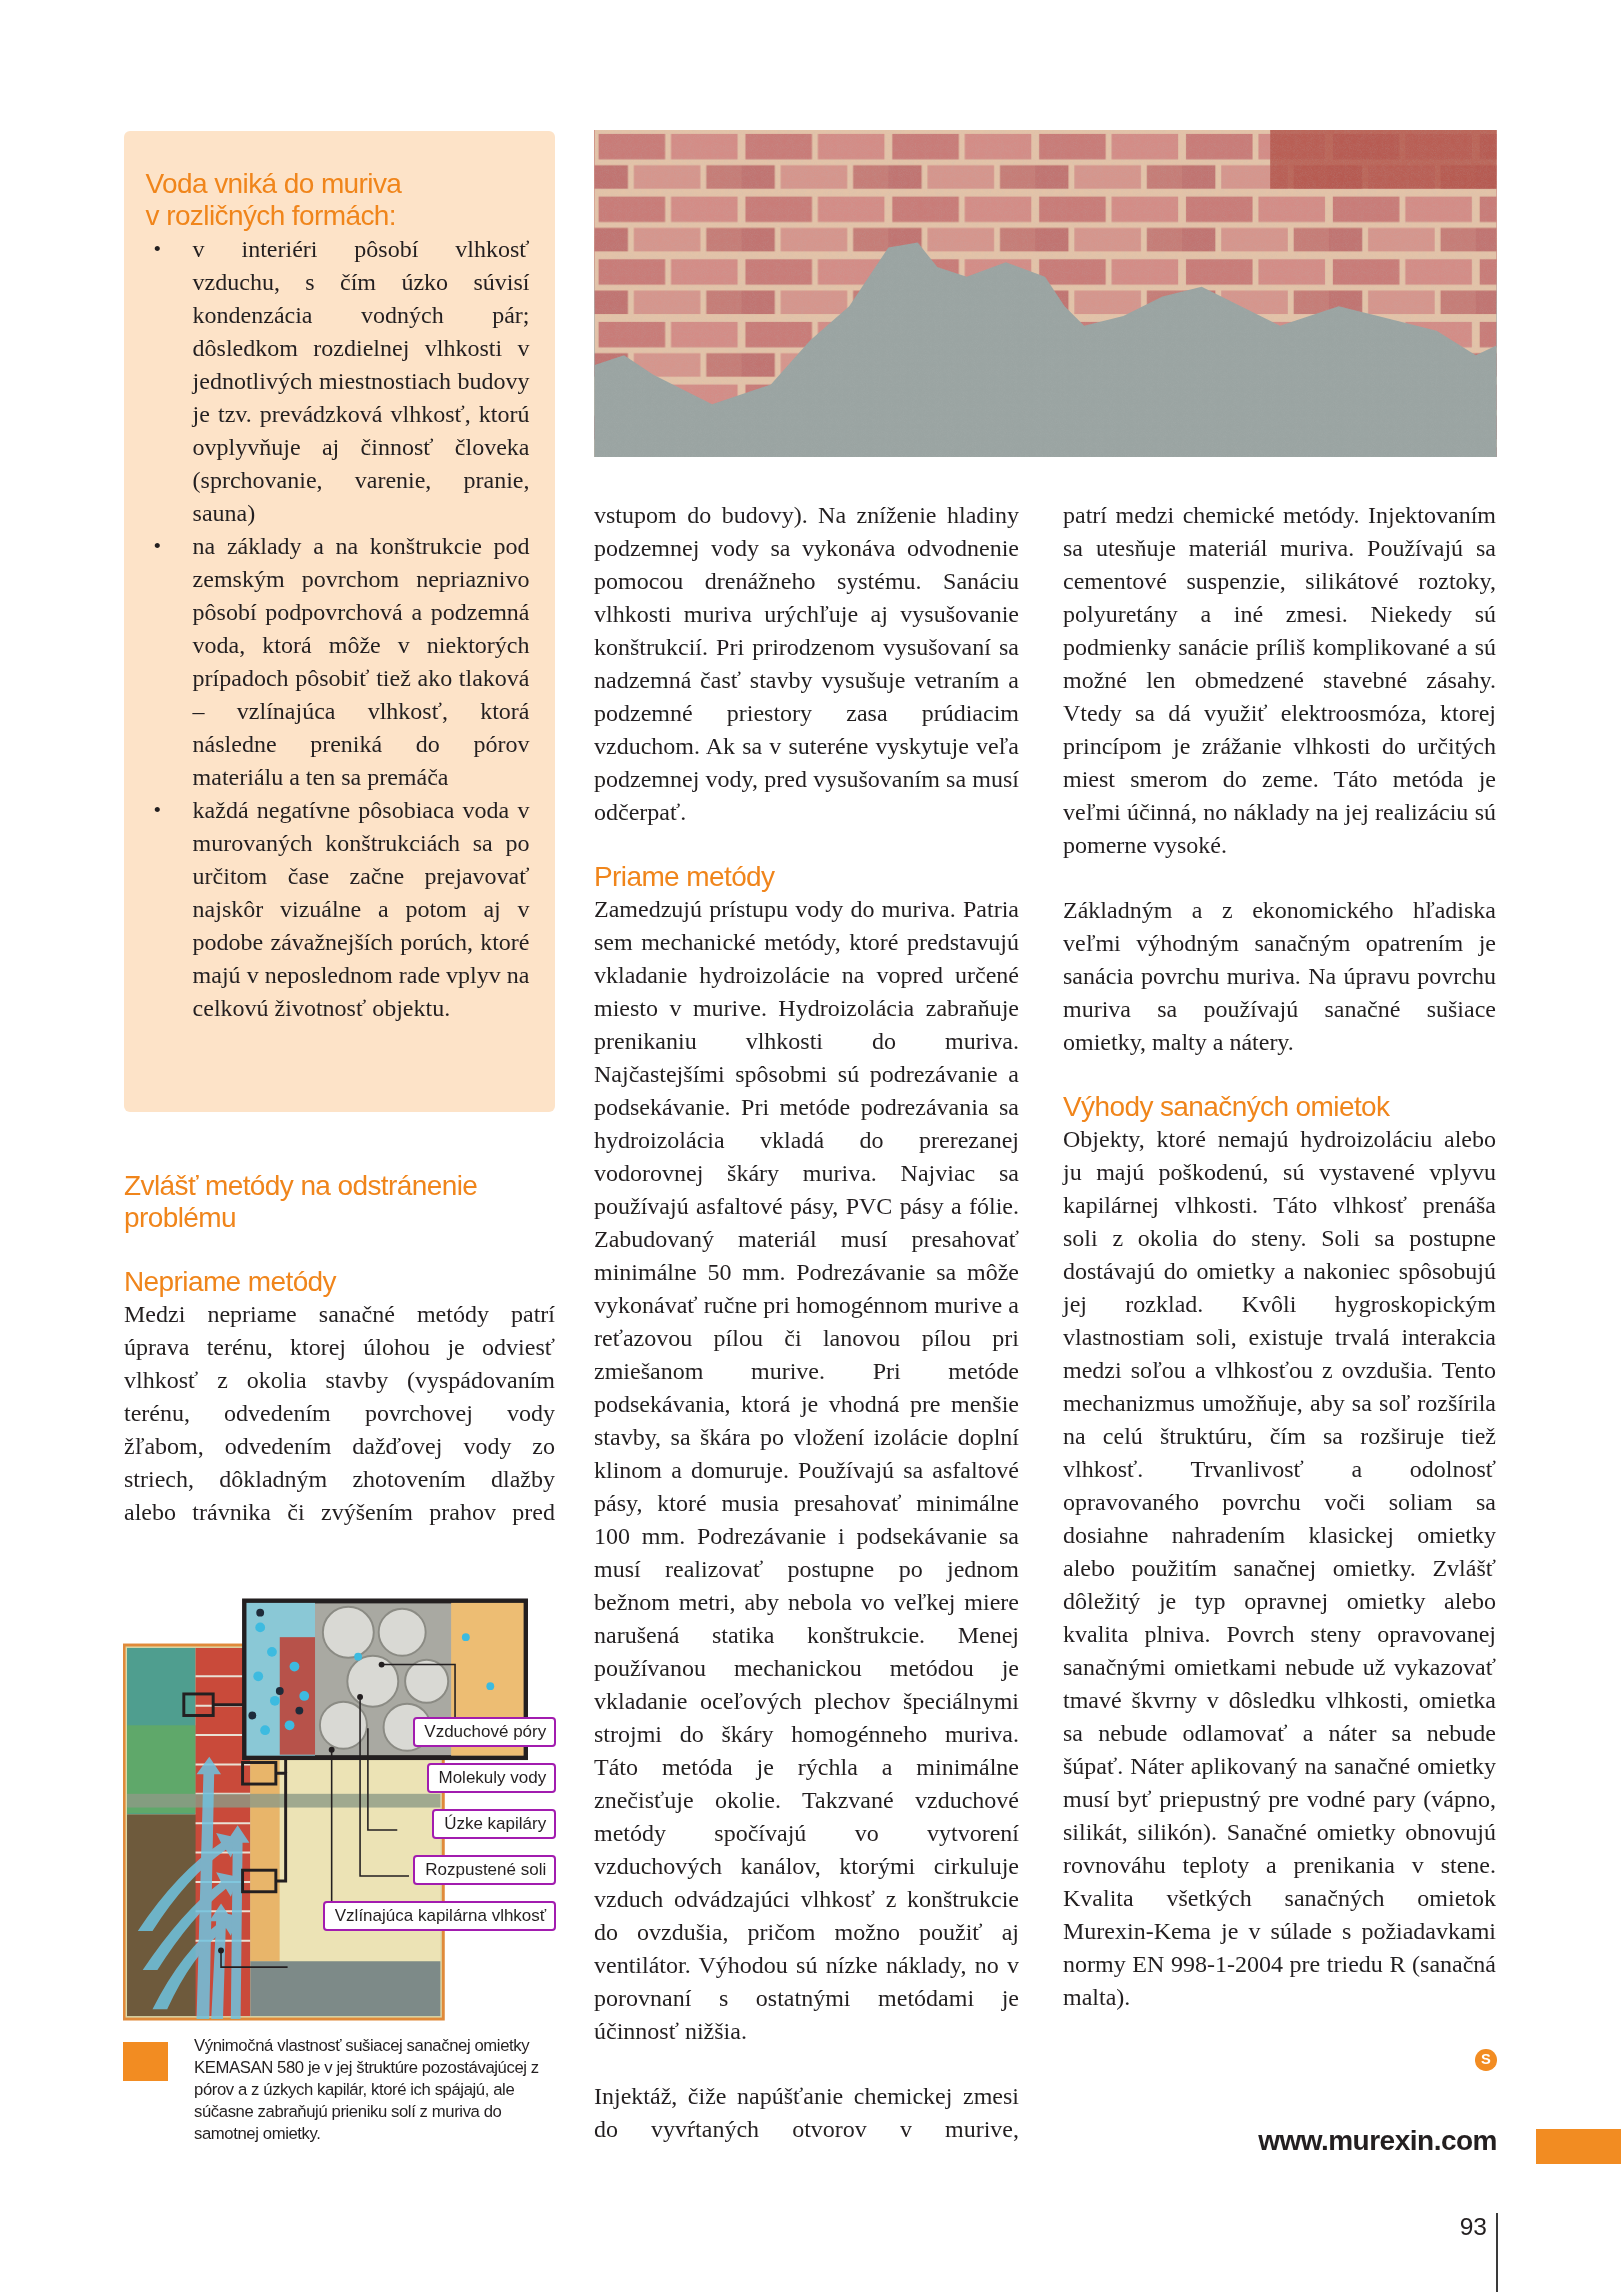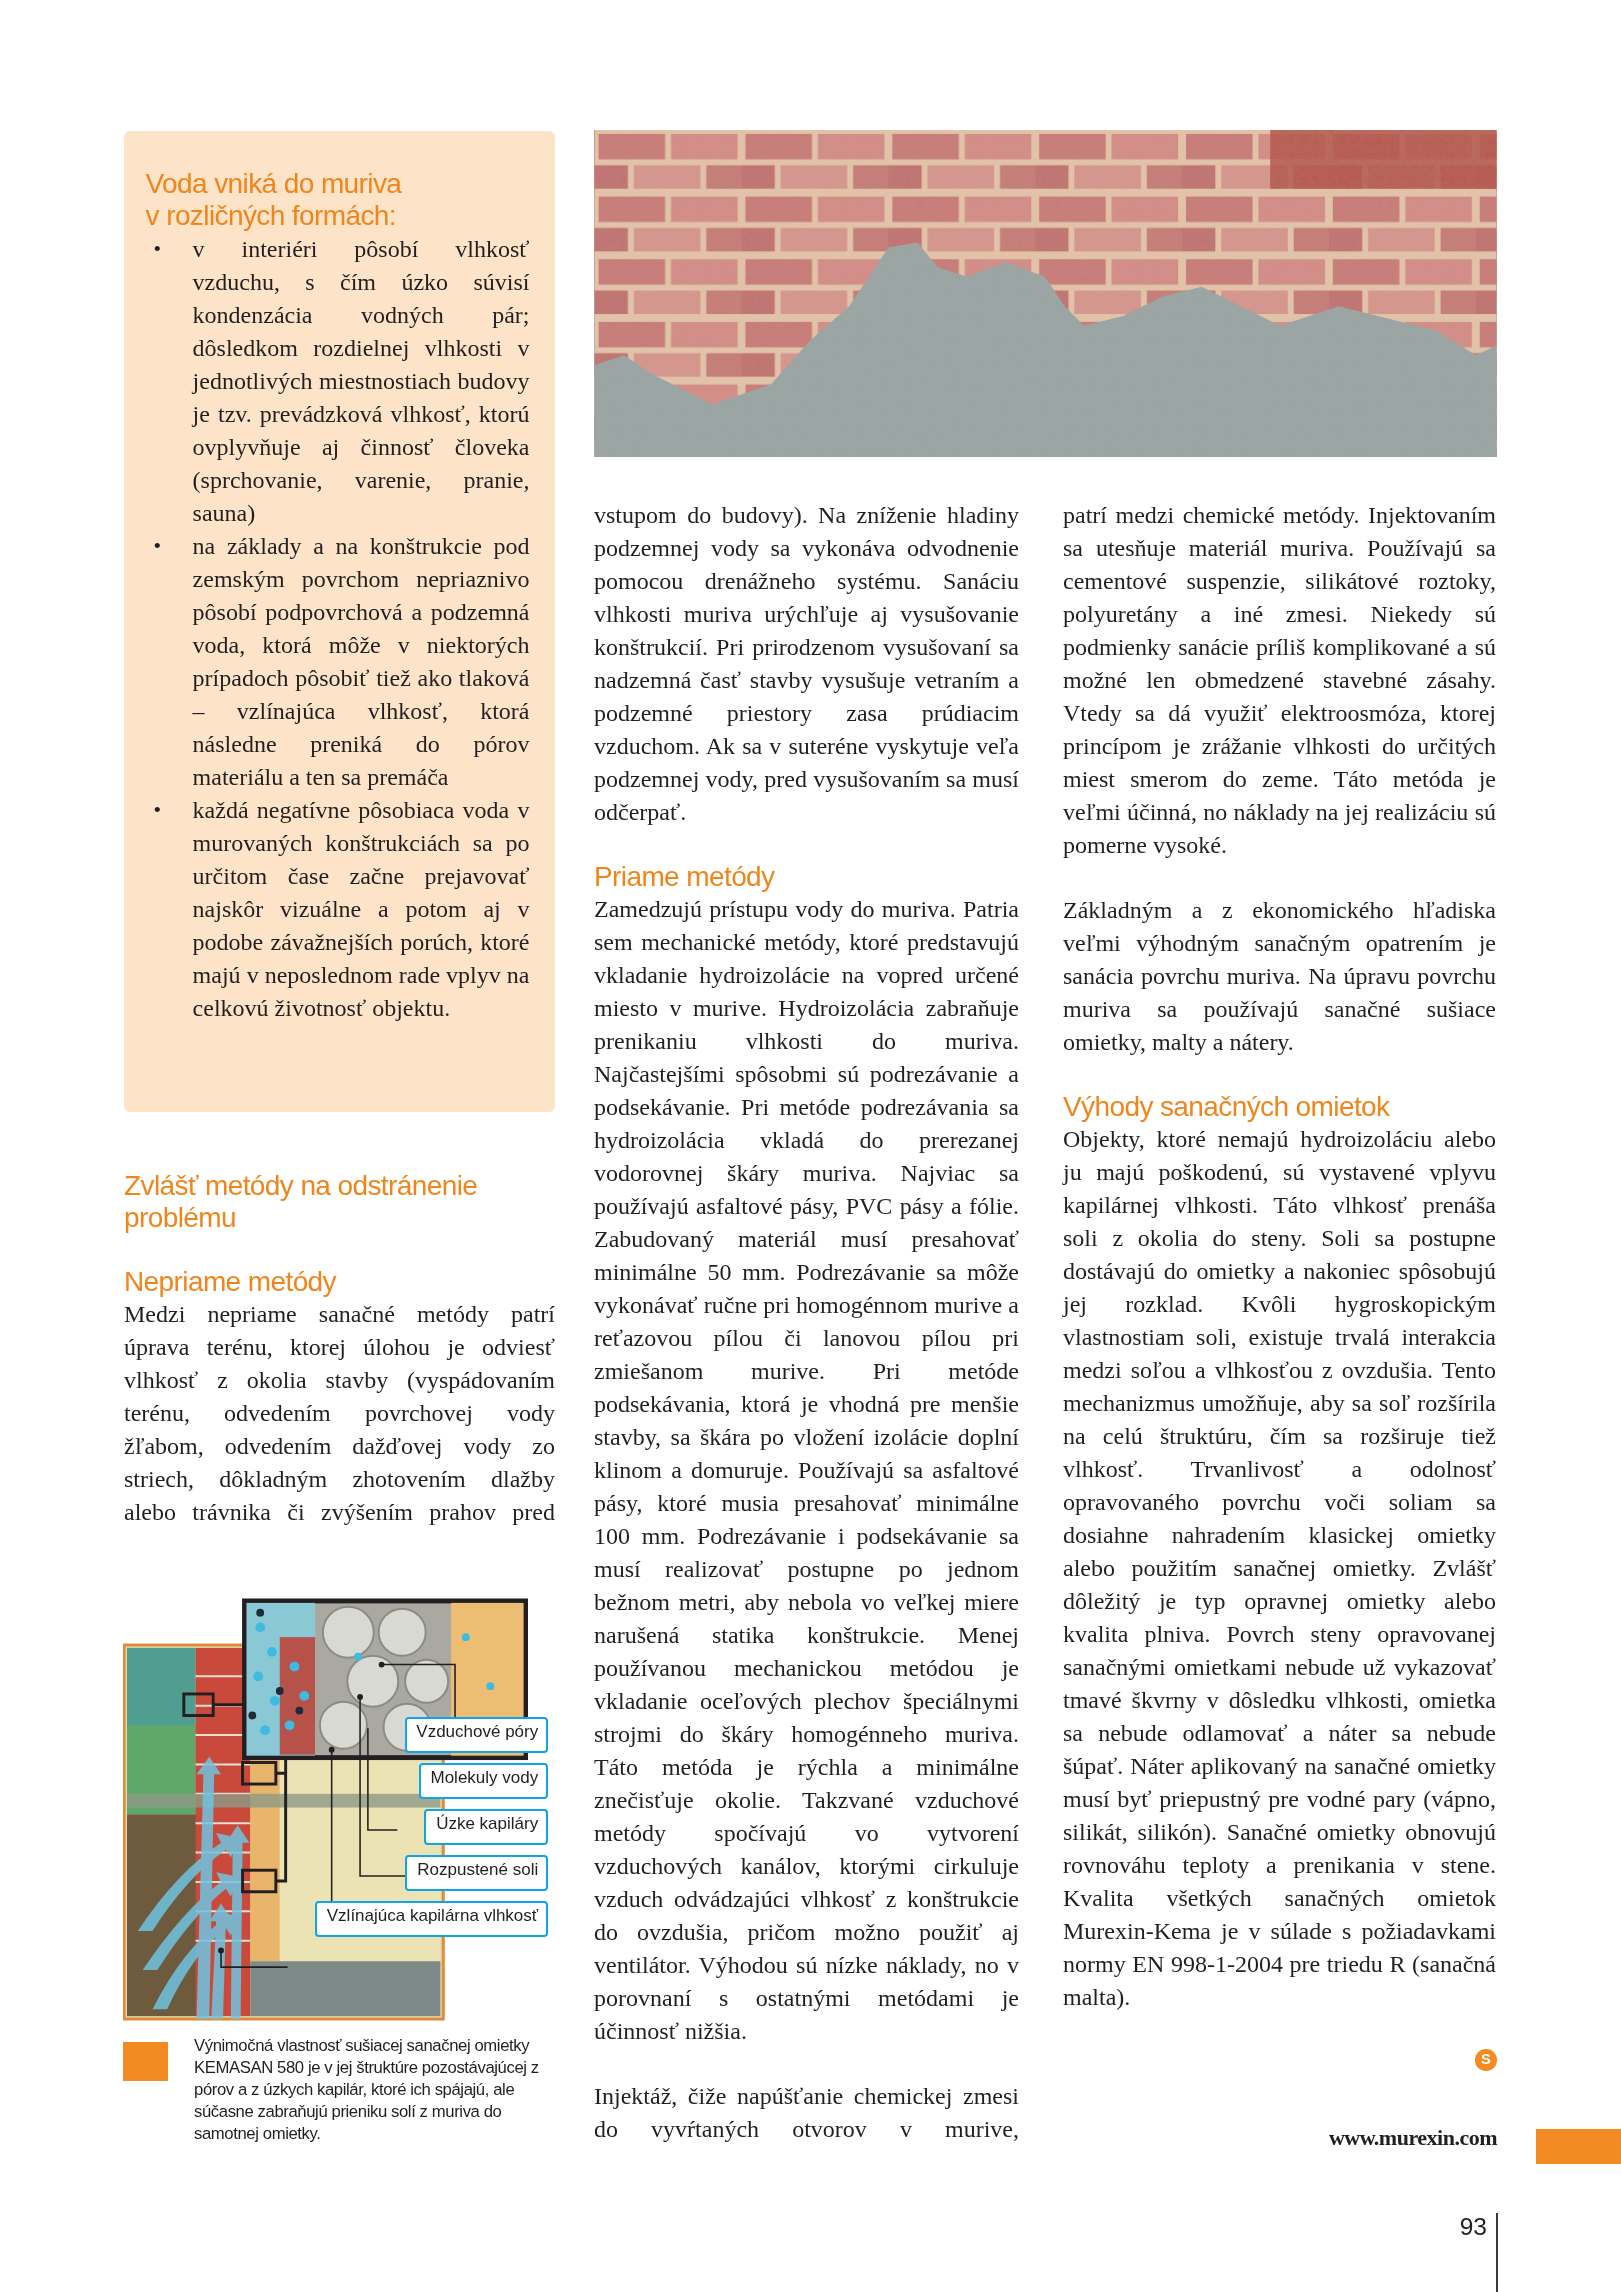--- a/index.html
+++ b/index.html
@@ -28,34 +28,34 @@
   #col1-lower { left: 124px; top: 1170px; width: 431px; }
   #col2 { left: 594px; top: 499px; width: 425px; }
   #col3 { left: 1063px; top: 499px; width: 433px; }
   .h-section { font-size: 28px; line-height: 32px; }
   .h-sub { font-size: 28px; line-height: 32px; }
   .gap { height: 32px; }
   .last-left { text-align-last: left; }
 
   
   #diagram { position: absolute; left: 123px; top: 1598px; width: 433px; height: 423px; }
-  .diag-label { position: absolute; right: 8px; height: 36px; background: #fff; border: 2px solid #0ea5e9;
+  .diag-label { position: absolute; right: 0; height: 30px; background: #fff; border: 2px solid #a21caf;
     border-radius: 3.9px; font-family: "Liberation Sans", "DejaVu Sans", sans-serif; font-size: 17px;
     line-height: 25.5px; color: #231f20; padding: 0 7.8px 0 9.8px; text-align: right; white-space: nowrap; }
 
   
   #caption-swatch { position: absolute; left: 123px; top: 2042px; width: 45px; height: 39px; background: #f28c22; }
   #caption { position: absolute; left: 194px; top: 2035px; width: 365px; font-family: "Liberation Sans", "DejaVu Sans", sans-serif;
     font-size: 16.7px; line-height: 22px; color: #231f20; letter-spacing: -0.4px; }
 
   
   #s-icon { position: absolute; left: 1475px; top: 2049px; width: 21.6px; height: 21.6px; border-radius: 50%; background: #f28c22;
     color: #fff; font-family: "Liberation Sans", "DejaVu Sans", sans-serif; font-weight: bold; font-size: 14.7px; line-height: 21.6px; text-align: center; }
-  #website { position: absolute; right: 124px; top: 2125px; font-family: Liberation Serif, serif;
-    font-weight: bold; font-size: 22px; color: #231f20; letter-spacing: -0.5px; }
+  #website { position: absolute; right: 124px; top: 2125px; font-family: Liberation Sans, sans-serif;
+    font-weight: bold; font-size: 28px; color: #231f20; letter-spacing: -0.5px; }
   #orange-tab { position: absolute; left: 1536px; top: 2129px; width: 85px; height: 35px; background: #f28c22; }
   #page-number { position: absolute; right: 134px; top: 2213px; font-family: "Liberation Sans", "DejaVu Sans", sans-serif; font-size: 24.5px; color: #231f20; }
   #page-rule { position: absolute; left: 1496px; top: 2213px; width: 2px; height: 79px; background: #3a3a3a; }
 </style>
 </head>
 <body>
 
 <div id="info-box">
   <h2 class="sans-h">
     <span>Voda vniká do muriva</span><br>

